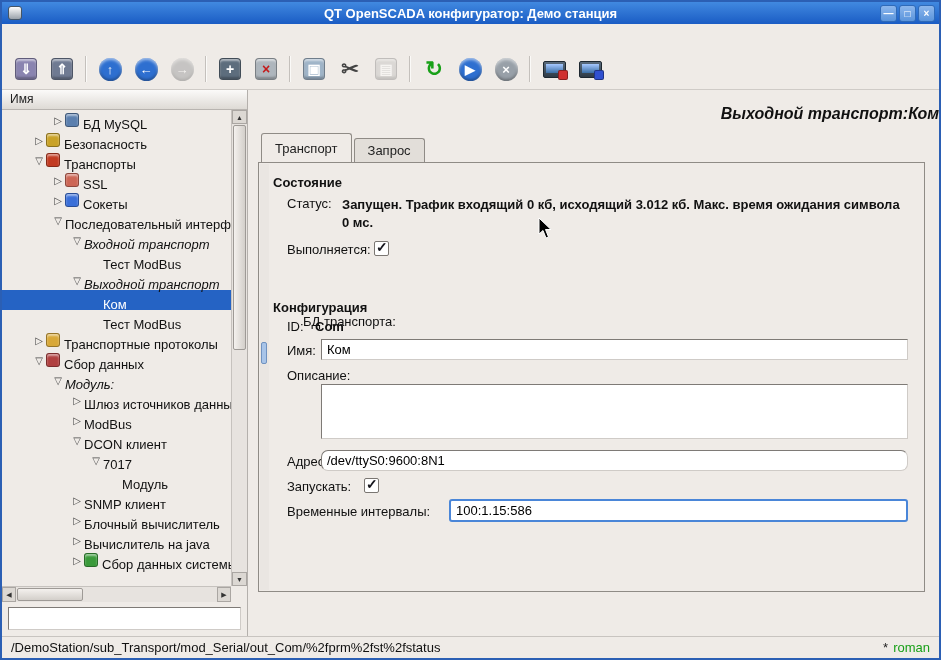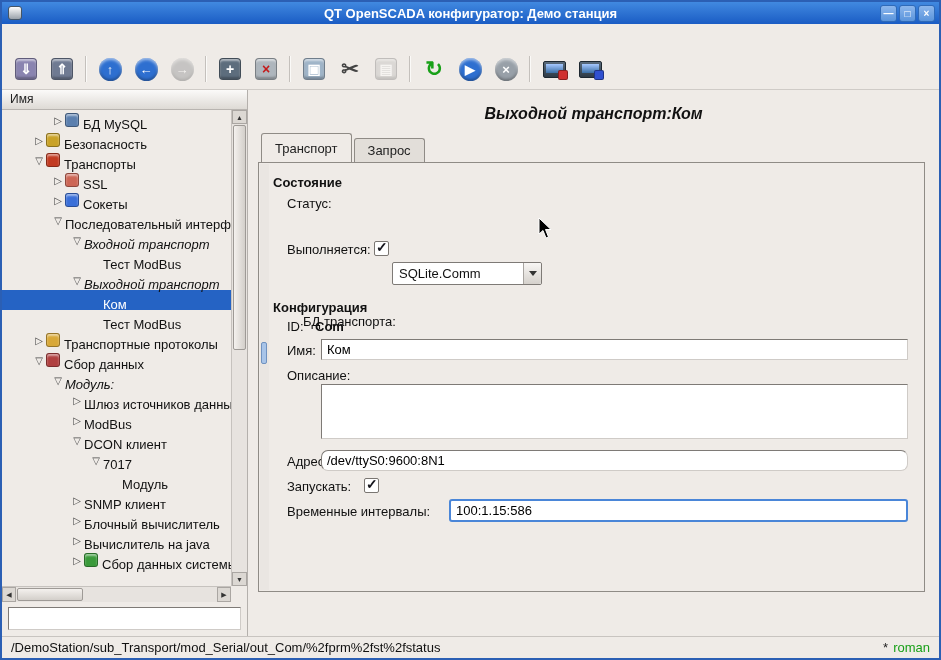--- a/index.html
+++ b/index.html
@@ -79,21 +79,21 @@
   .hscroll .sb-arrow.right{right:0;top:0;height:15px;width:14px;}
   .vscroll .sb-thumb{position:absolute;left:1px;top:15px;width:13px;height:225px;
     background:linear-gradient(90deg,#f4f1ee,#d3cfca);border:1px solid #9e9a96;border-radius:2px;}
   .hscroll .sb-thumb{position:absolute;top:1px;left:15px;height:13px;width:66px;
     background:linear-gradient(#f4f1ee,#d3cfca);border:1px solid #9e9a96;border-radius:2px;}
   .tree-filter{flex:none;height:23px;margin:5px 6px 6px 6px;background:#fff;
     border:1px solid #7e7a76;border-bottom-color:#cfcbc7;border-right-color:#cfcbc7;
     font-family:"Liberation Sans",sans-serif;font-size:13px;padding:0 4px;}
   
   .right-panel{flex:1;position:relative;}
-  .page-title{position:absolute;left:0;right:0;top:15px;text-align:center;
+  .page-title{position:absolute;left:0;right:0;top:15px;text-align:right;
     font-weight:bold;font-style:italic;font-size:16px;}
   .tabs{position:absolute;left:13px;top:44px;display:flex;align-items:flex-end;height:28px;z-index:2;}
   .tab{height:24px;line-height:24px;padding:0 13px;background:#e2ded9;
     border:1px solid #8f8b86;border-bottom:none;
     border-top-left-radius:3px;border-top-right-radius:3px;margin-right:2px;color:#222;}
   .tab.active{height:29px;line-height:29px;background:#efebe7;}
   .frame{position:absolute;left:10px;right:14px;top:72px;bottom:44px;
     border:1px solid #8f8b86;background:#efebe7;z-index:1;}
   .content-vscroll{position:absolute;left:1px;top:1px;bottom:1px;width:9px;background:#eae6e2;}
   .content-vscroll .cthumb{position:absolute;left:1px;top:178px;width:6px;height:22px;
@@ -353,31 +353,26 @@
       </div>
 
       <div class="frame">
         <div class="content-vscroll">
           <div class="cthumb"></div>
         </div>
 
         <div class="sec-heading h-state">Состояние</div>
 
         <span class="flabel lbl-status">Статус:</span>
+        <span class="status-value">Запущен. Трафик входящий 0 кб, исходящий 3.012 кб. Макс. время ожидания символа 0 мс.</span>
 
         <span class="flabel lbl-run">Выполняется:</span>
         <span class="checkbox chk-run checked"></span>
 
         <span class="flabel lbl-db">БД транспорта:</span>
-        <div class="combo">
-          <span>SQLite.Comm</span>
-          <span class="combo-btn">
-            <span class="caret"></span>
-          </span>
-        </div>
 
         <div class="sec-heading h-config">Конфигурация</div>
 
         <span class="flabel lbl-id">ID:</span>
         <span class="val-id">Com</span>
 
         <span class="flabel lbl-name">Имя:</span>
         <input class="text-input inp-name" value="Ком" style="">
 
         <span class="flabel lbl-descr">Описание:</span>

